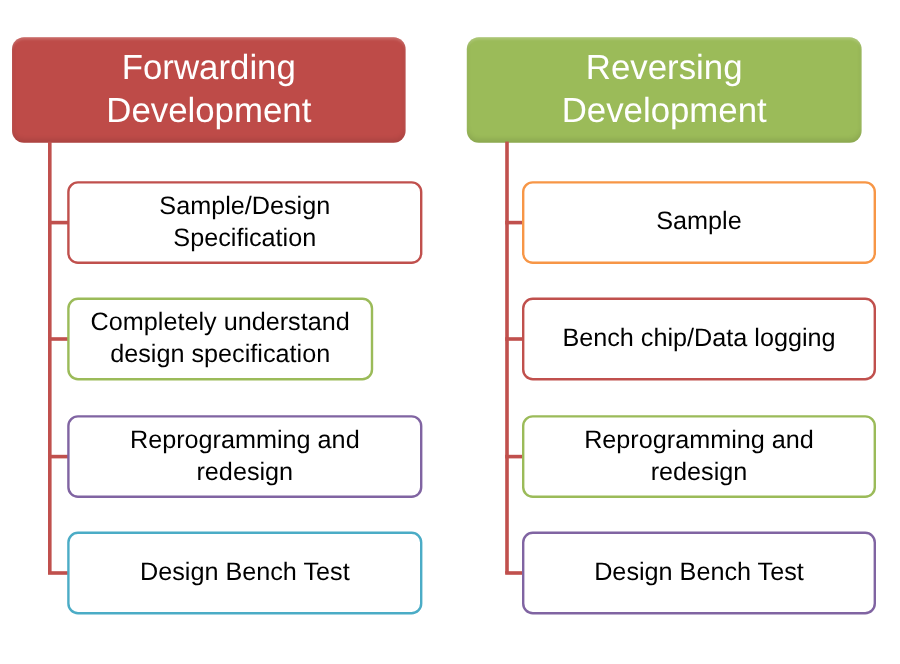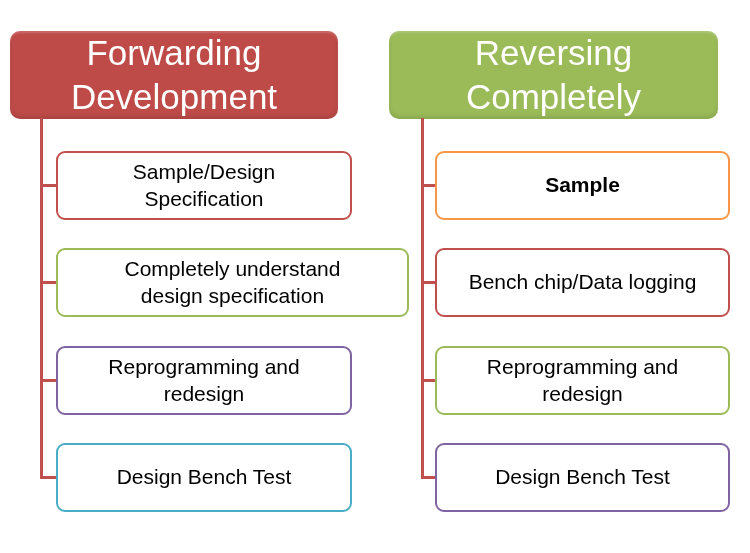--- a/index.html
+++ b/index.html
@@ -2,21 +2,21 @@
 <html><head>
 <meta charset="utf-8">
 <style>
   html,body{margin:0;padding:0;background:#ffffff;}
   .canvas{
     position:relative;width:750px;height:553px;background:#ffffff;
     font-family:"Liberation Sans",sans-serif;overflow:hidden;
   }
   .header-node{
     position:absolute;border-radius:10px;color:#ffffff;
-    font-size:35px;line-height:1.25;font-weight:400;
+    font-size:29px;line-height:1.25;font-weight:400;
     display:flex;align-items:center;justify-content:center;
     text-align:center;white-space:pre-line;
     box-shadow:inset 0 -3px 4px rgba(0,0,0,0.10), inset 0 2px 2px rgba(255,255,255,0.18);
   }
   .child-node{
     position:absolute;background:#ffffff;
     border:2.5px solid #888;border-radius:9px;box-sizing:border-box;
     display:flex;align-items:center;justify-content:center;
     text-align:center;white-space:pre-line;
     font-size:21px;line-height:1.26;color:#000000;padding:0 8px;
@@ -32,34 +32,34 @@
 Development</div>
 
   <div class="vline" style="left: 40px; top: 118px; width: 2.5px; height: 360px; background: rgb(192, 80, 77);"></div>
   <div class="stub" style="left: 40px; top: 184px; width: 17px; height: 2.5px; background: rgb(192, 80, 77);"></div>
   <div class="stub" style="left: 40px; top: 281px; width: 17px; height: 2.5px; background: rgb(192, 80, 77);"></div>
   <div class="stub" style="left: 40px; top: 379px; width: 17px; height: 2.5px; background: rgb(192, 80, 77);"></div>
   <div class="stub" style="left: 40px; top: 476px; width: 17px; height: 2.5px; background: rgb(192, 80, 77);"></div>
 
   <div class="child-node" style="left: 56px; top: 151px; width: 296px; height: 69px; border-color: rgb(192, 80, 77); text-align: center;">Sample/Design
 Specification</div>
-  <div class="child-node" style="left: 56px; top: 248px; width: 353px; height: 69px; border-color: rgb(155, 187, 89);">Completely understand
+  <div class="child-node" style="left: 56px; top: 248px; width: 255px; height: 69px; border-color: rgb(155, 187, 89);">Completely understand
 design specification</div>
   <div class="child-node" style="left: 56px; top: 346px; width: 296px; height: 69px; border-color: rgb(128, 100, 162);">Reprogramming and
 redesign</div>
   <div class="child-node" style="left: 56px; top: 443px; width: 296px; height: 69px; border-color: rgb(75, 172, 198);">Design Bench Test</div>
 
   <div class="header-node" style="left: 389px; top: 31px; width: 329px; height: 88px; background: rgb(155, 187, 89);">Reversing
-Completely</div>
+Development</div>
 
   <div class="vline" style="left: 421px; top: 118px; width: 2.5px; height: 360px; background: rgb(192, 80, 77);"></div>
   <div class="stub" style="left: 421px; top: 184px; width: 16px; height: 2.5px; background: rgb(192, 80, 77);"></div>
   <div class="stub" style="left: 421px; top: 281px; width: 16px; height: 2.5px; background: rgb(192, 80, 77);"></div>
   <div class="stub" style="left: 421px; top: 379px; width: 16px; height: 2.5px; background: rgb(192, 80, 77);"></div>
   <div class="stub" style="left: 421px; top: 476px; width: 16px; height: 2.5px; background: rgb(192, 80, 77);"></div>
 
-  <div class="child-node" style="left: 435px; top: 151px; width: 295px; height: 69px; border-color: rgb(247, 150, 70); font-weight: bold;">Sample</div>
+  <div class="child-node" style="left: 435px; top: 151px; width: 295px; height: 69px; border-color: rgb(247, 150, 70);">Sample</div>
   <div class="child-node" style="left: 435px; top: 248px; width: 295px; height: 69px; border-color: rgb(192, 80, 77);">Bench chip/Data logging</div>
   <div class="child-node" style="left: 435px; top: 346px; width: 295px; height: 69px; border-color: rgb(155, 187, 89);">Reprogramming and
 redesign</div>
   <div class="child-node" style="left: 435px; top: 443px; width: 295px; height: 69px; border-color: rgb(128, 100, 162);">Design Bench Test</div>
 
 </div>
 
 </body></html>

